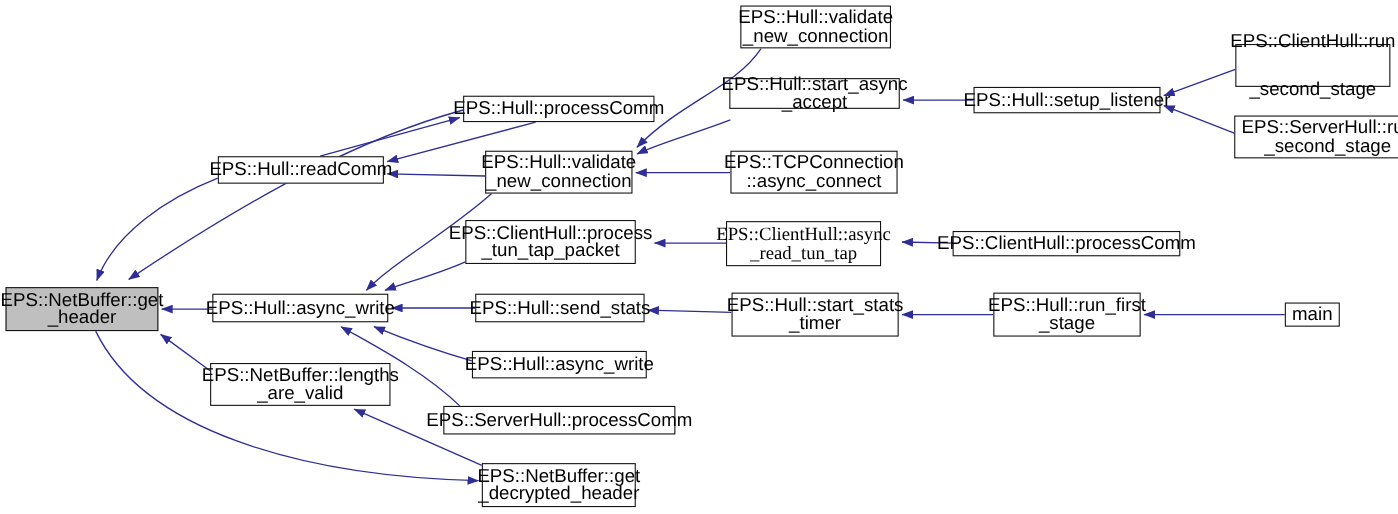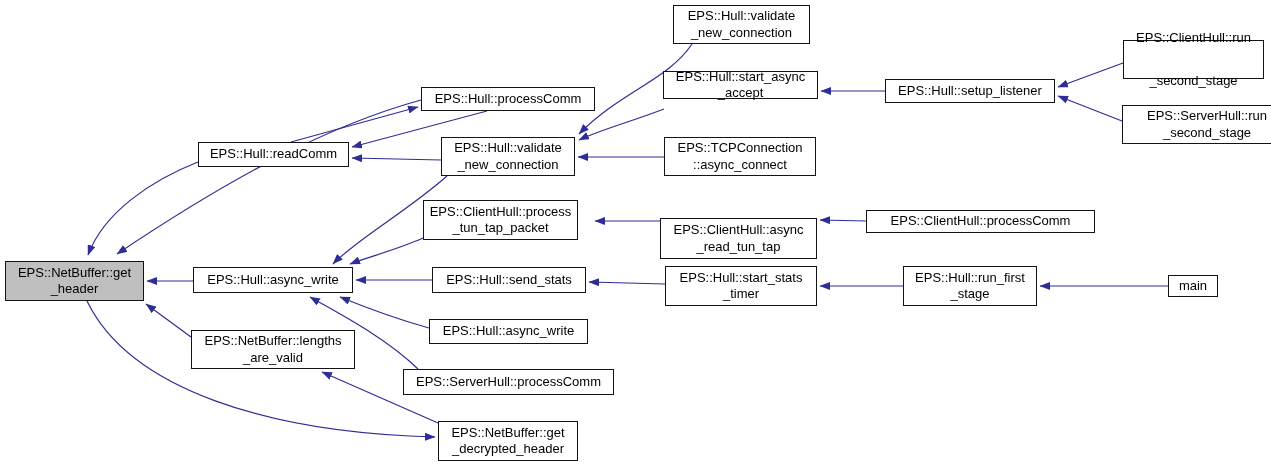--- a/index.html
+++ b/index.html
@@ -19,21 +19,21 @@
   .node {
     position: absolute;
     box-sizing: border-box;
     background: #ffffff;
     border: 1.5px solid #141414;
     display: flex;
     flex-direction: column;
     align-items: center;
     justify-content: center;
     text-align: center;
-    font-size: 13px;
+    font-size: 17px;
     line-height: 16.5px;
     color: #000000;
     white-space: nowrap;
     cursor: pointer;
   }
   .node.root {
     background: #bfbfbf;
     cursor: default;
   }
   .node .lbl { pointer-events: none; }
@@ -100,21 +100,21 @@
         <div class="lbl">_new_connection</div>
       </div>
       <div class="node" style="left: 664px; top: 137px; width: 152px; height: 39px;">
         <div class="lbl">EPS::TCPConnection</div>
         <div class="lbl">::async_connect</div>
       </div>
       <div class="node" style="left: 423px; top: 200px; width: 155px; height: 40px;">
         <div class="lbl">EPS::ClientHull::process</div>
         <div class="lbl">_tun_tap_packet</div>
       </div>
-      <div class="node" style="left: 660px; top: 218px; width: 157px; height: 41px;">
+      <div class="node" style="left: 660px; top: 201px; width: 141px; height: 41px; font-family: Liberation Serif, serif;">
         <div class="lbl">EPS::ClientHull::async</div>
         <div class="lbl">_read_tun_tap</div>
       </div>
       <div class="node" style="left: 193px; top: 267px; width: 160px; height: 26px;">
         <div class="lbl">EPS::Hull::async_write</div>
       </div>
       <div class="node" style="left: 191px; top: 330px; width: 164px; height: 39px;">
         <div class="lbl">EPS::NetBuffer::lengths</div>
         <div class="lbl">_are_valid</div>
       </div>
@@ -139,21 +139,21 @@
         <div class="lbl">EPS::Hull::setup_listener</div>
       </div>
       <div class="node" style="left: 1123px; top: 40px; width: 141px; height: 39px; gap: 27px;">
         <div class="lbl">EPS::ClientHull::run</div>
         <div class="lbl">_second_stage</div>
       </div>
       <div class="node" style="left: 1122px; top: 105px; width: 150px; height: 39px; padding-left: 20px;">
         <div class="lbl">EPS::ServerHull::run</div>
         <div class="lbl">_second_stage</div>
       </div>
-      <div class="node" style="left: 866px; top: 210px; width: 229px; height: 23px;">
+      <div class="node" style="left: 866px; top: 210px; width: 207px; height: 23px;">
         <div class="lbl">EPS::ClientHull::processComm</div>
       </div>
       <div class="node" style="left: 903px; top: 266px; width: 134px; height: 40px;">
         <div class="lbl">EPS::Hull::run_first</div>
         <div class="lbl">_stage</div>
       </div>
       <div class="node" style="left: 1168px; top: 275px; width: 50px; height: 22px;">
         <div class="lbl">main</div>
       </div>
     </div>

